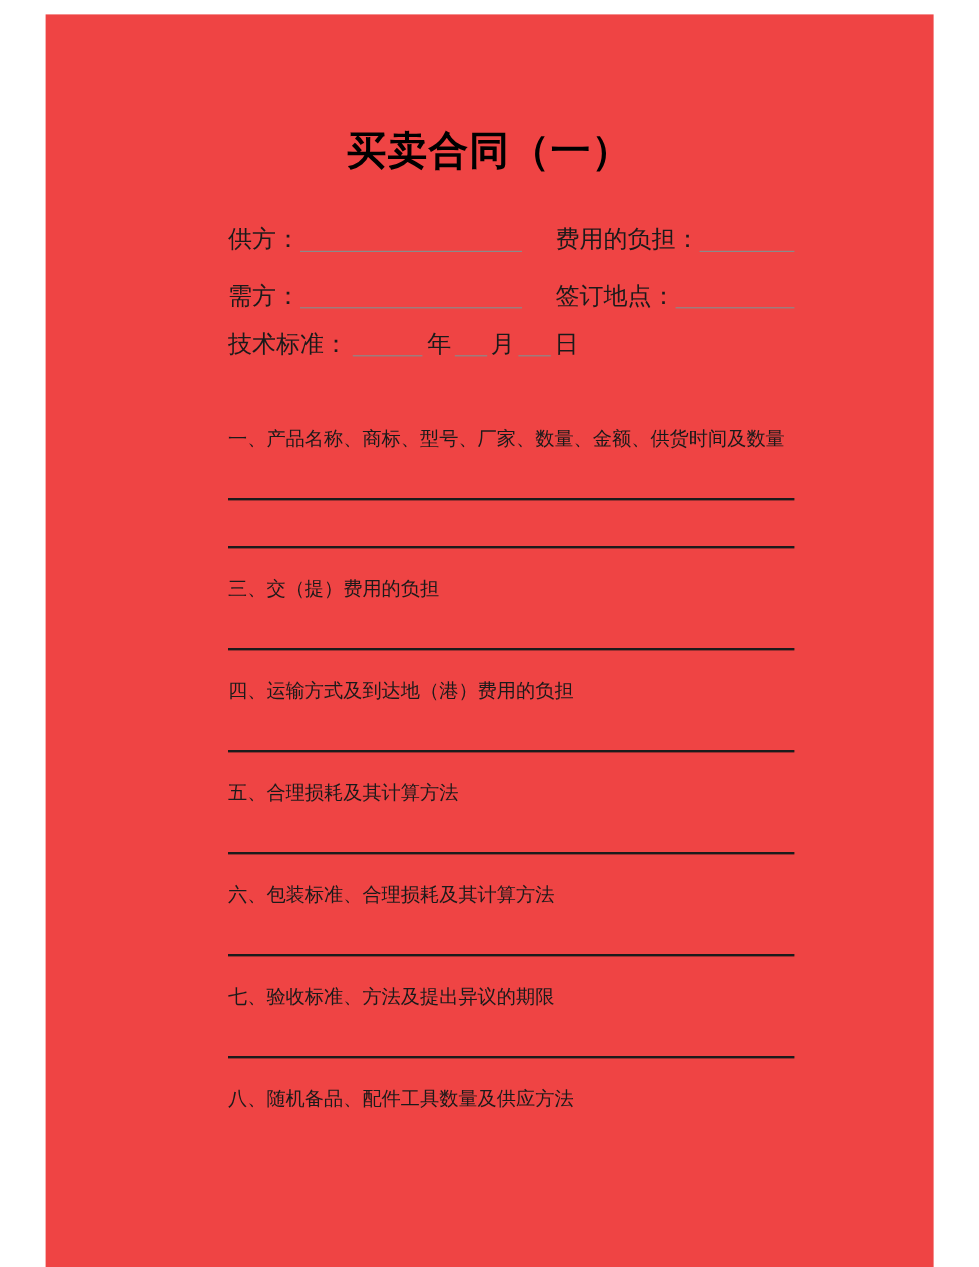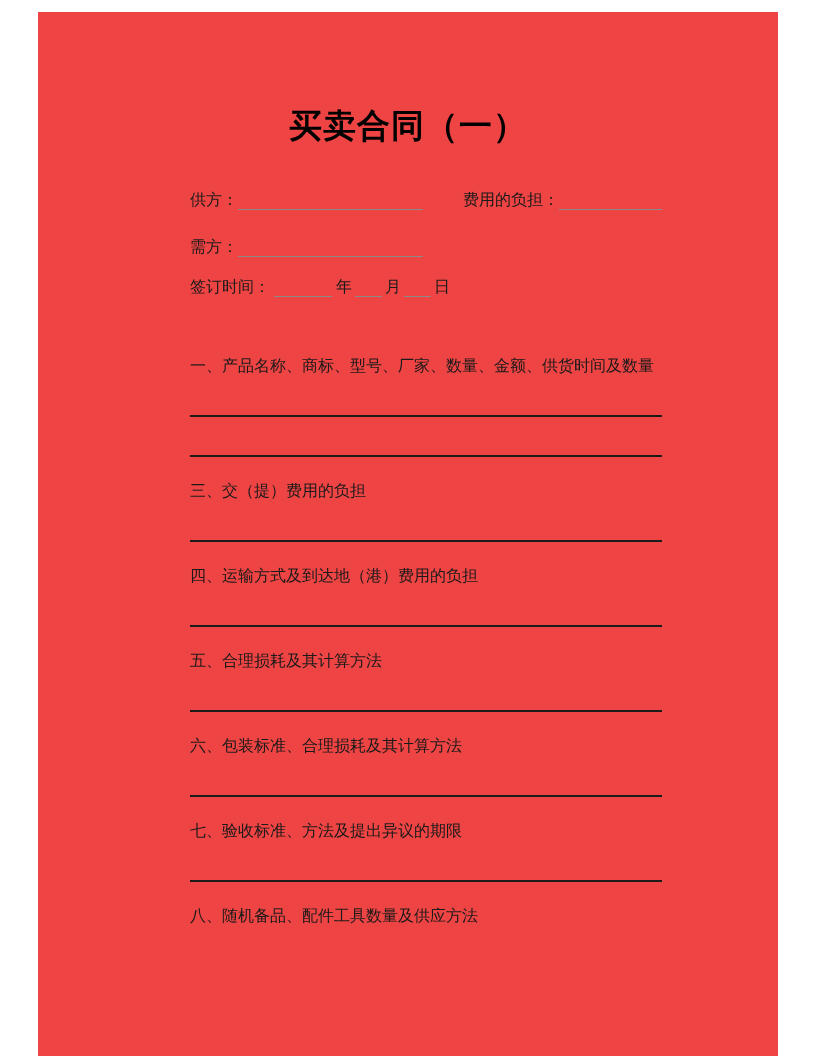--- a/index.html
+++ b/index.html
@@ -25,21 +25,21 @@
     font-family: "Liberation Sans", sans-serif;
     font-weight: bold;
     font-size: 33px;
     line-height: 42px;
     color: #000000;
     letter-spacing: 1px;
   }
   .hrow {
     display: flex;
     align-items: flex-end;
-    font-size: 16px;
+    font-size: 20px;
     line-height: 20px;
     white-space: nowrap;
   }
   .hrow1 { margin-top: 43px; }
   .hrow2 { margin-top: 27px; }
   .hrow3 { margin-top: 20px; }
   .fgroup {
     display: flex;
     align-items: flex-end;
   }
@@ -85,24 +85,28 @@
       <span class="flabel">费用的负担：</span>
       <span class="fline grow"></span>
     </div>
   </div>
 
   <div class="hrow hrow2">
     <div class="fgroup left">
       <span class="flabel">需方：</span>
       <span class="fline w185"></span>
     </div>
+    <div class="fgroup right">
+      <span class="flabel">签订地点：</span>
+      <span class="fline grow"></span>
+    </div>
   </div>
 
   <div class="hrow hrow3">
-    <span class="flabel">签订时间：</span>
+    <span class="flabel">技术标准：</span>
     <span class="fline w58"></span>
     <span class="flabel">年</span>
     <span class="fline w27"></span>
     <span class="flabel">月</span>
     <span class="fline w27"></span>
     <span class="flabel">日</span>
   </div>
 
   <div class="sections">
     <div class="section-heading first">一、产品名称、商标、型号、厂家、数量、金额、供货时间及数量</div>

